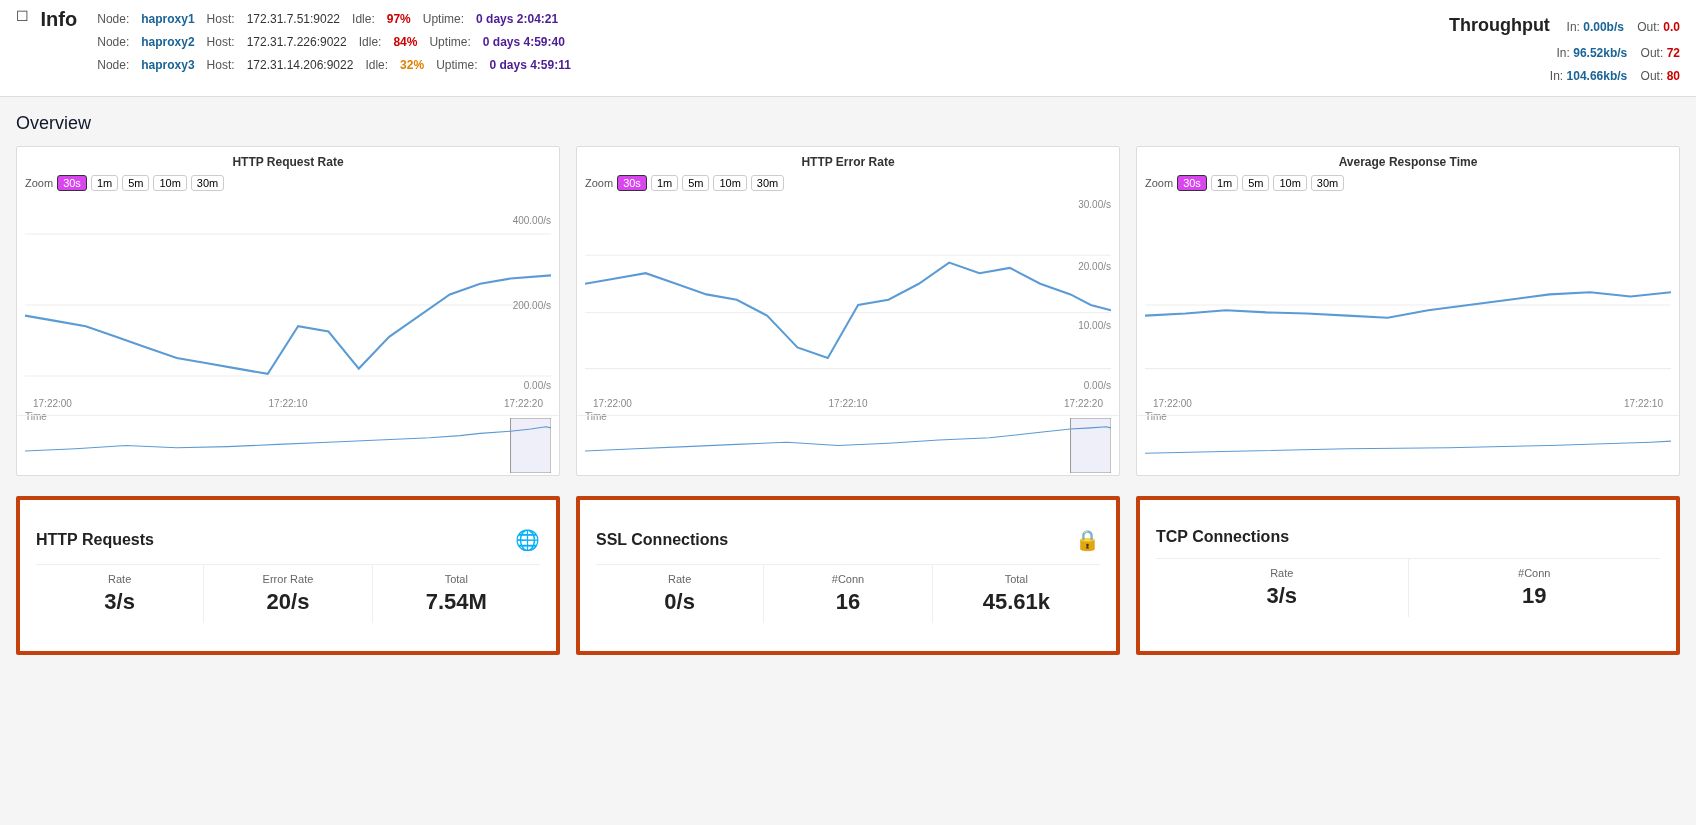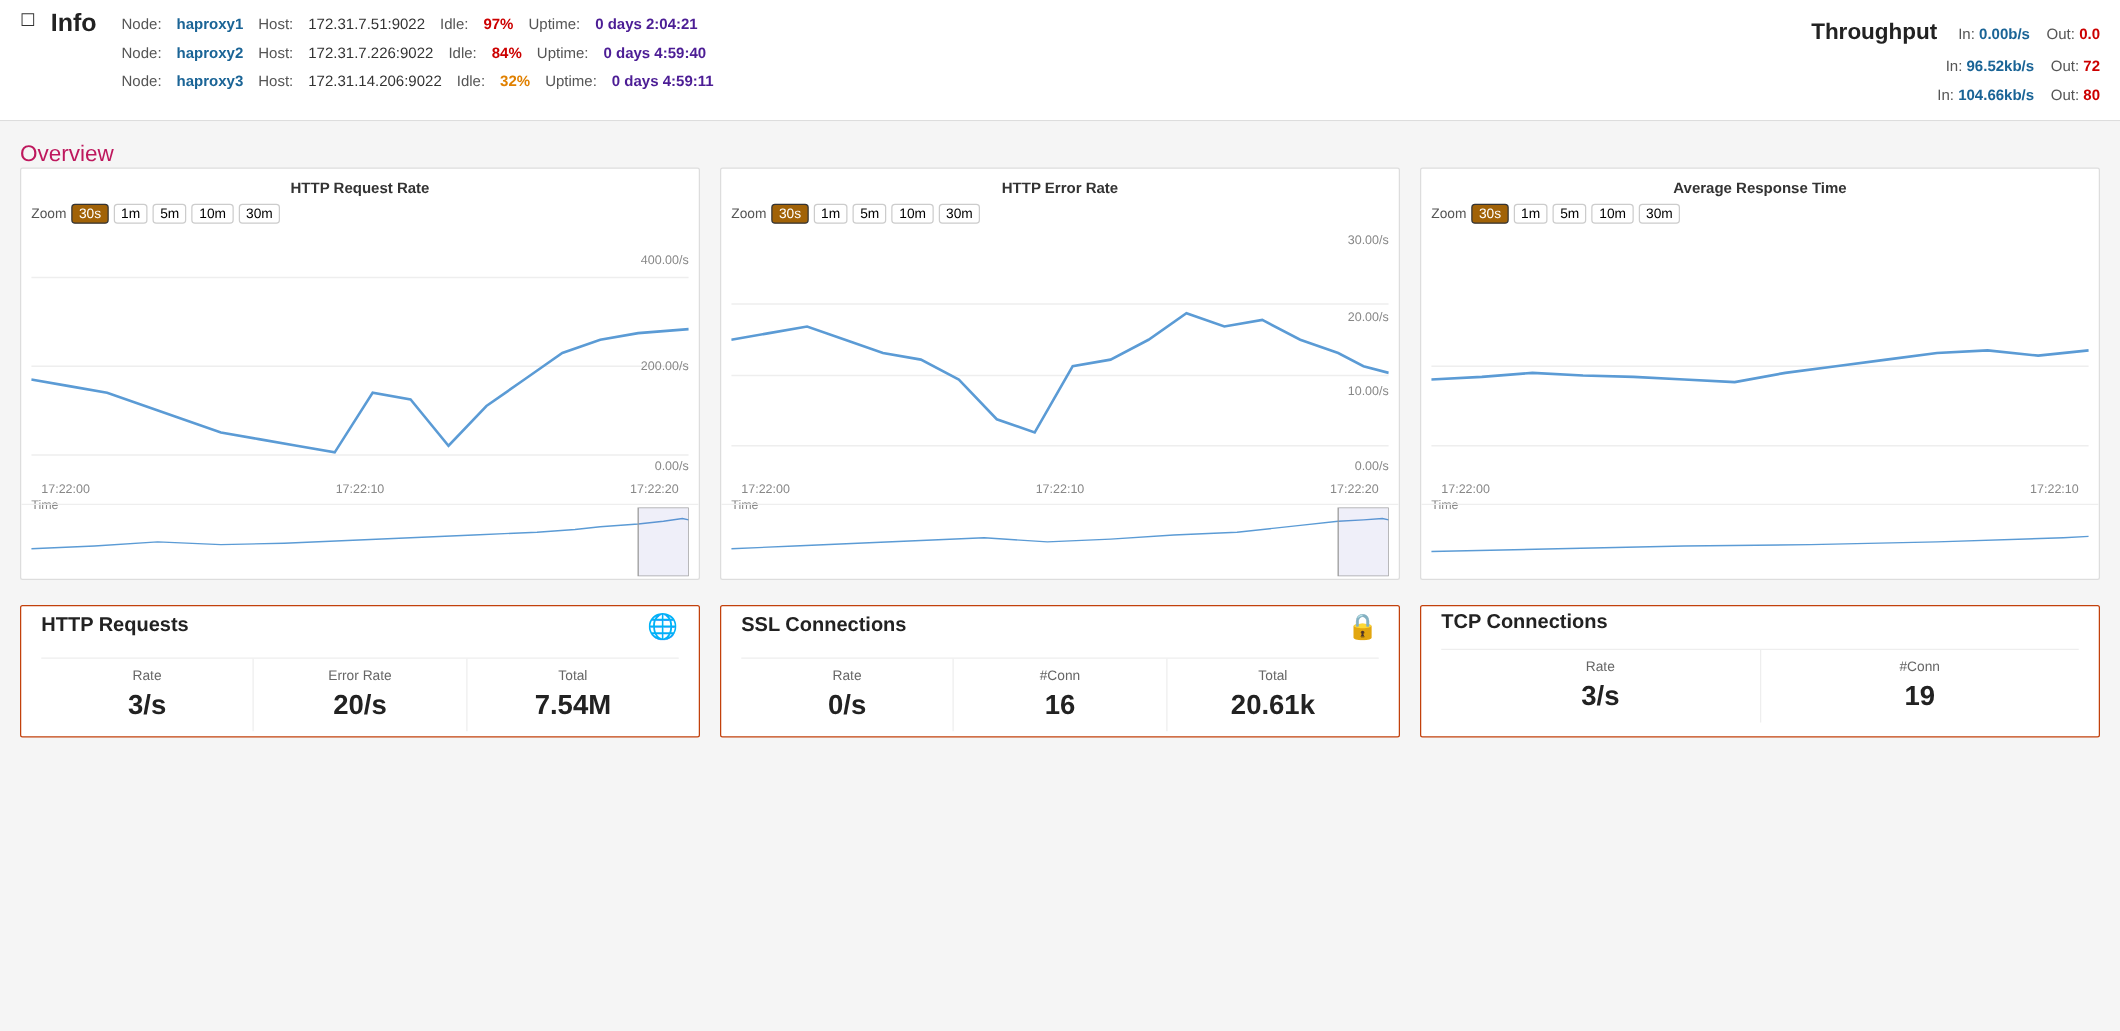--- a/index.html
+++ b/index.html
@@ -31,21 +31,21 @@
     .uptime-val { font-weight: bold; color: #4c1d95; }
 
     .header-right { text-align: right; font-size: 12px; line-height: 1.9; }
     .throughput-title { font-size: 18px; font-weight: bold; color: #222; }
     .tp-label { color: #555; }
     .tp-in { color: #1a6496; font-weight: bold; text-align: right; }
     .tp-out { color: #c00; font-weight: bold; }
 
     
     .main { padding: 16px; background: #f5f5f5; }
-    .overview-title { font-size: 18px; font-weight: normal; color: #be185d; margin-bottom: 0; }
+    .overview-title { font-size: 18px; font-weight: normal; color: #0f172a; margin-bottom: 12px; }
 
     
     .charts-row {
       display: flex;
       gap: 16px;
       margin-bottom: 20px;
     }
     .chart-card {
       background: #fff;
       border: 1px solid #ddd;
@@ -70,21 +70,21 @@
     }
     .zoom-btn {
       padding: 1px 5px;
       border: 1px solid #ccc;
       border-radius: 3px;
       cursor: pointer;
       font-size: 11px;
       background: #fff;
     }
     .zoom-btn.active {
-      background: #a16207;
+      background: #d946ef;
       color: #fff;
       border-color: #333;
     }
     .chart-area {
       position: relative;
       height: 220px;
       padding: 4px 8px;
     }
     .chart-svg { width: 100%; height: 100%; }
     .chart-mini {
@@ -107,24 +107,24 @@
       padding: 2px 0;
     }
 
     
     .stats-row {
       display: flex;
       gap: 16px;
     }
     .stats-card {
       background: #fff;
-      border: 1px solid #c2410c;
+      border: 4px solid #c2410c;
       border-radius: 2px;
       flex: 1;
-      padding: 4px 16px;
+      padding: 28px 16px;
     }
     .stats-card-header {
       display: flex;
       align-items: center;
       justify-content: space-between;
       margin-bottom: 12px;
     }
     .stats-card-title {
       font-size: 16px;
       font-weight: bold;
@@ -362,21 +362,21 @@
         <div class="stats-metric">
           <div class="metric-label">Rate</div>
           <div class="metric-value">0/s</div>
         </div>
         <div class="stats-metric">
           <div class="metric-label">#Conn</div>
           <div class="metric-value">16</div>
         </div>
         <div class="stats-metric">
           <div class="metric-label">Total</div>
-          <div class="metric-value">20.61k</div>
+          <div class="metric-value">45.61k</div>
         </div>
       </div>
     </div>
 
     <div class="stats-card">
       <div class="stats-card-header">
         <span class="stats-card-title">TCP Connections</span>
       </div>
       <div class="stats-metrics">
         <div class="stats-metric">

